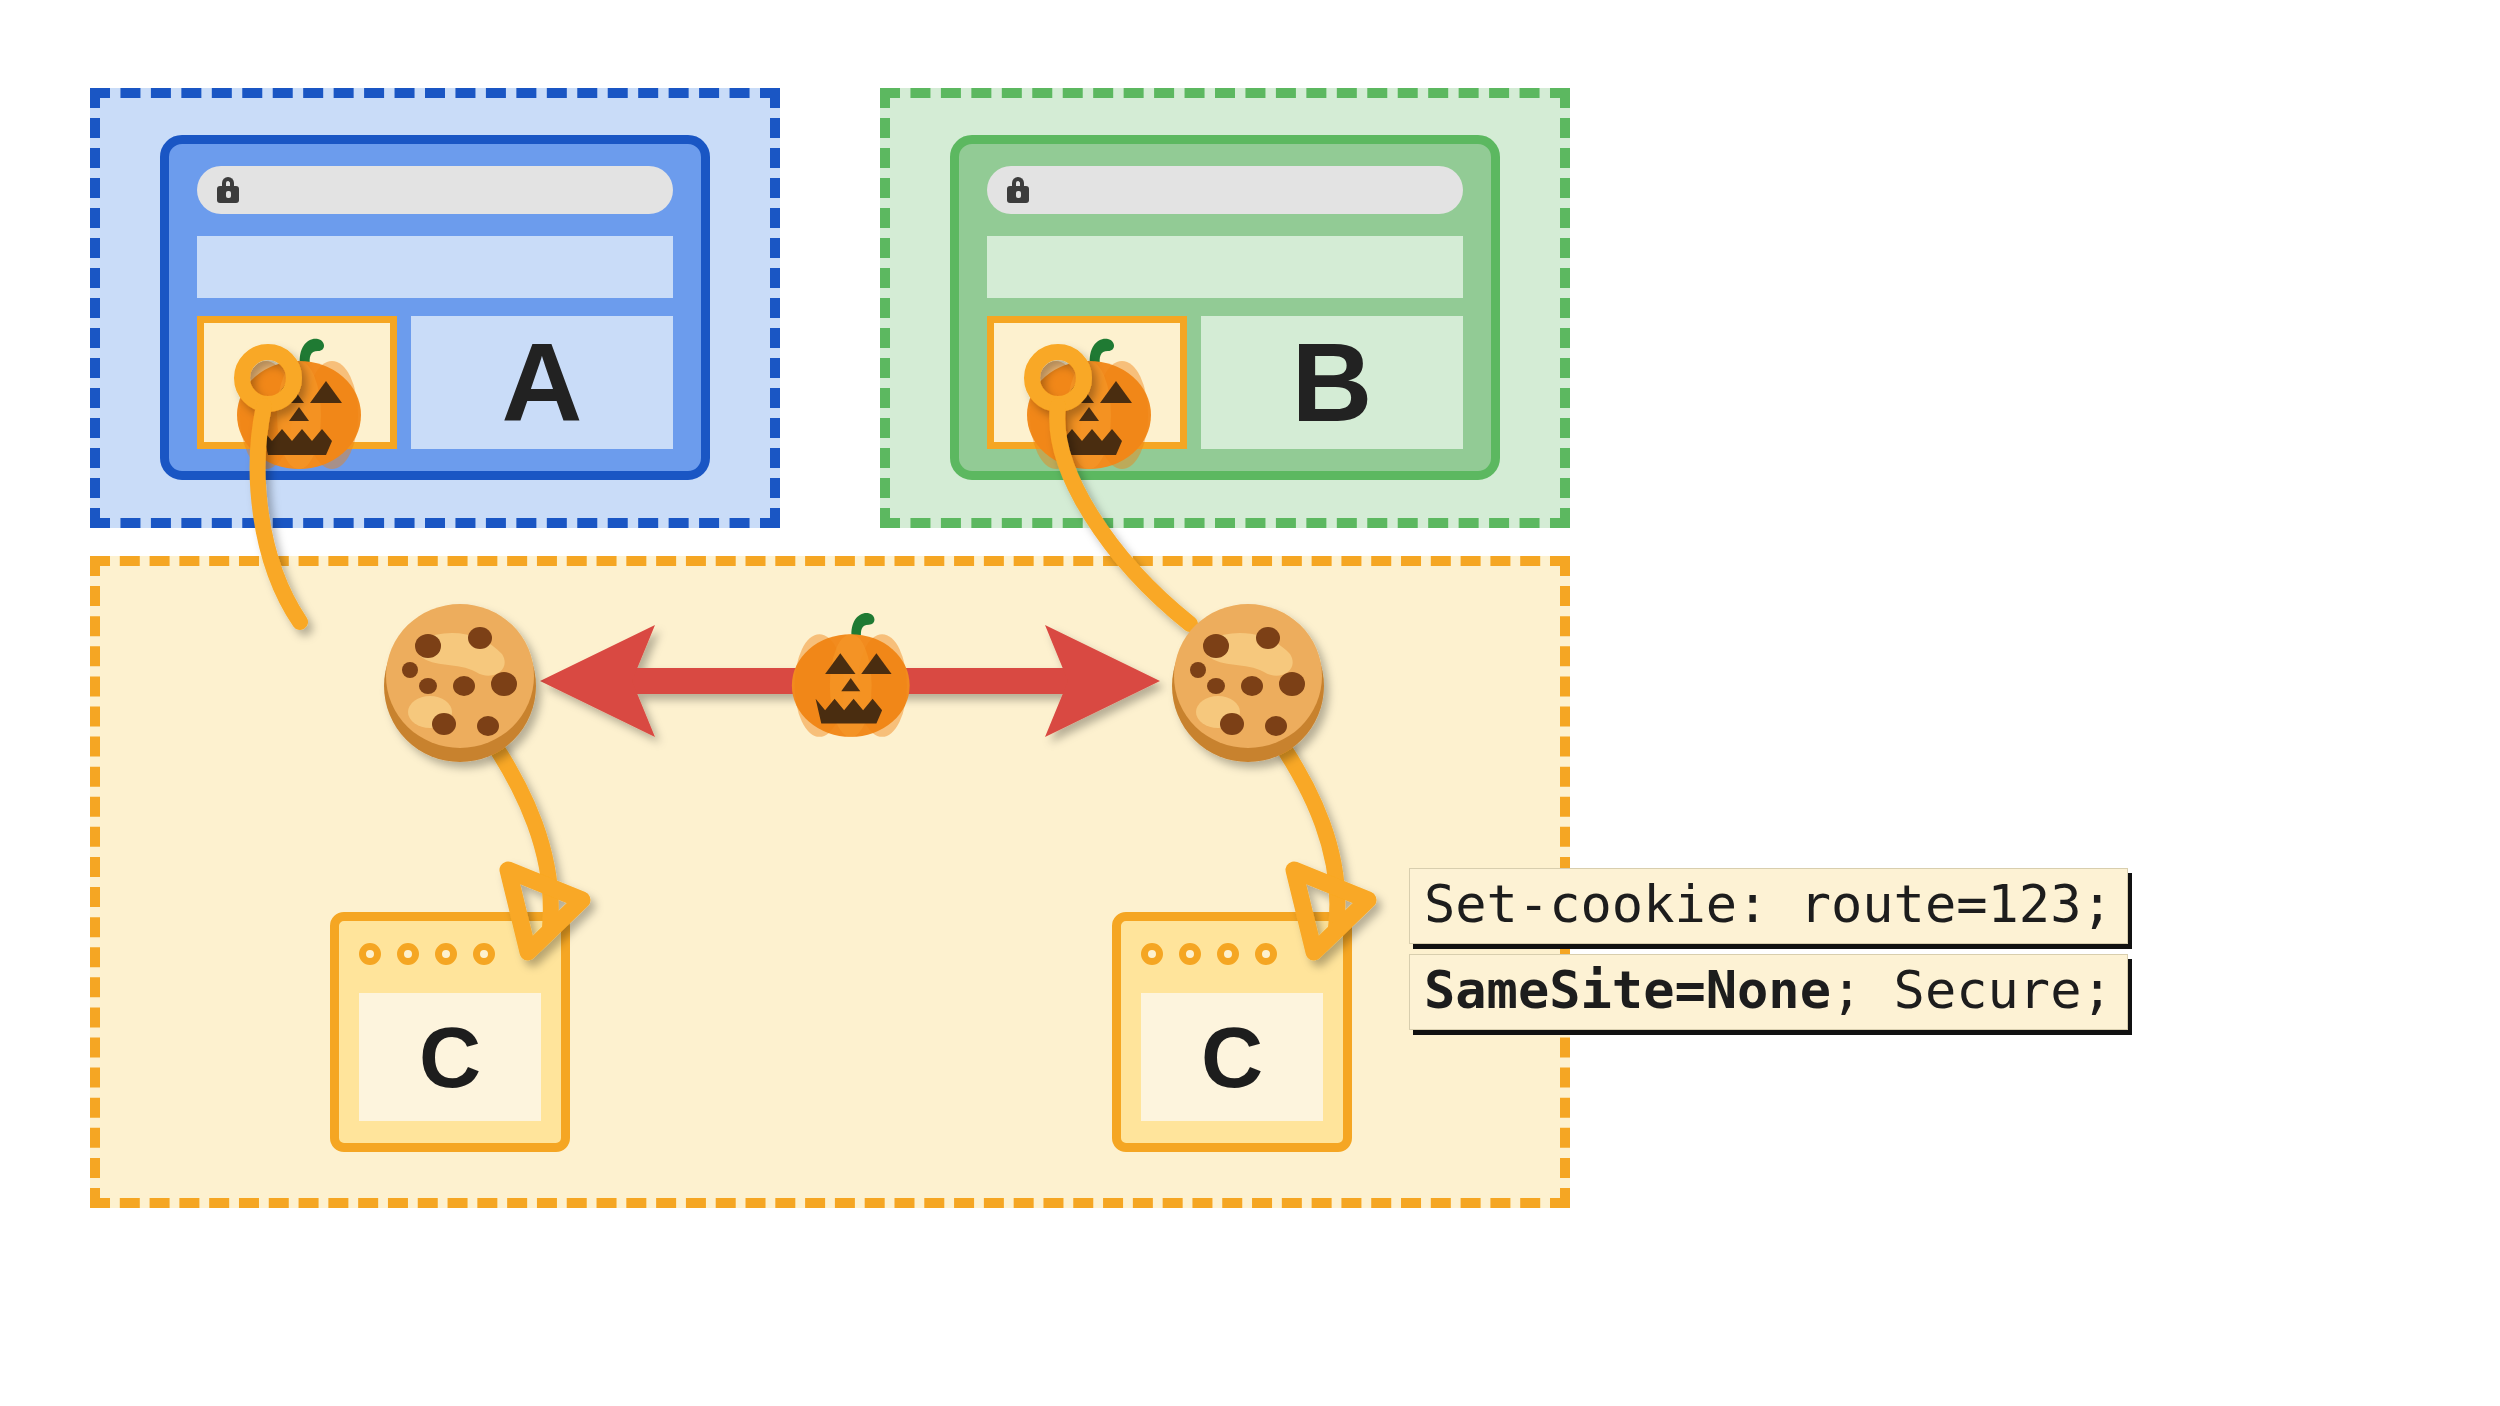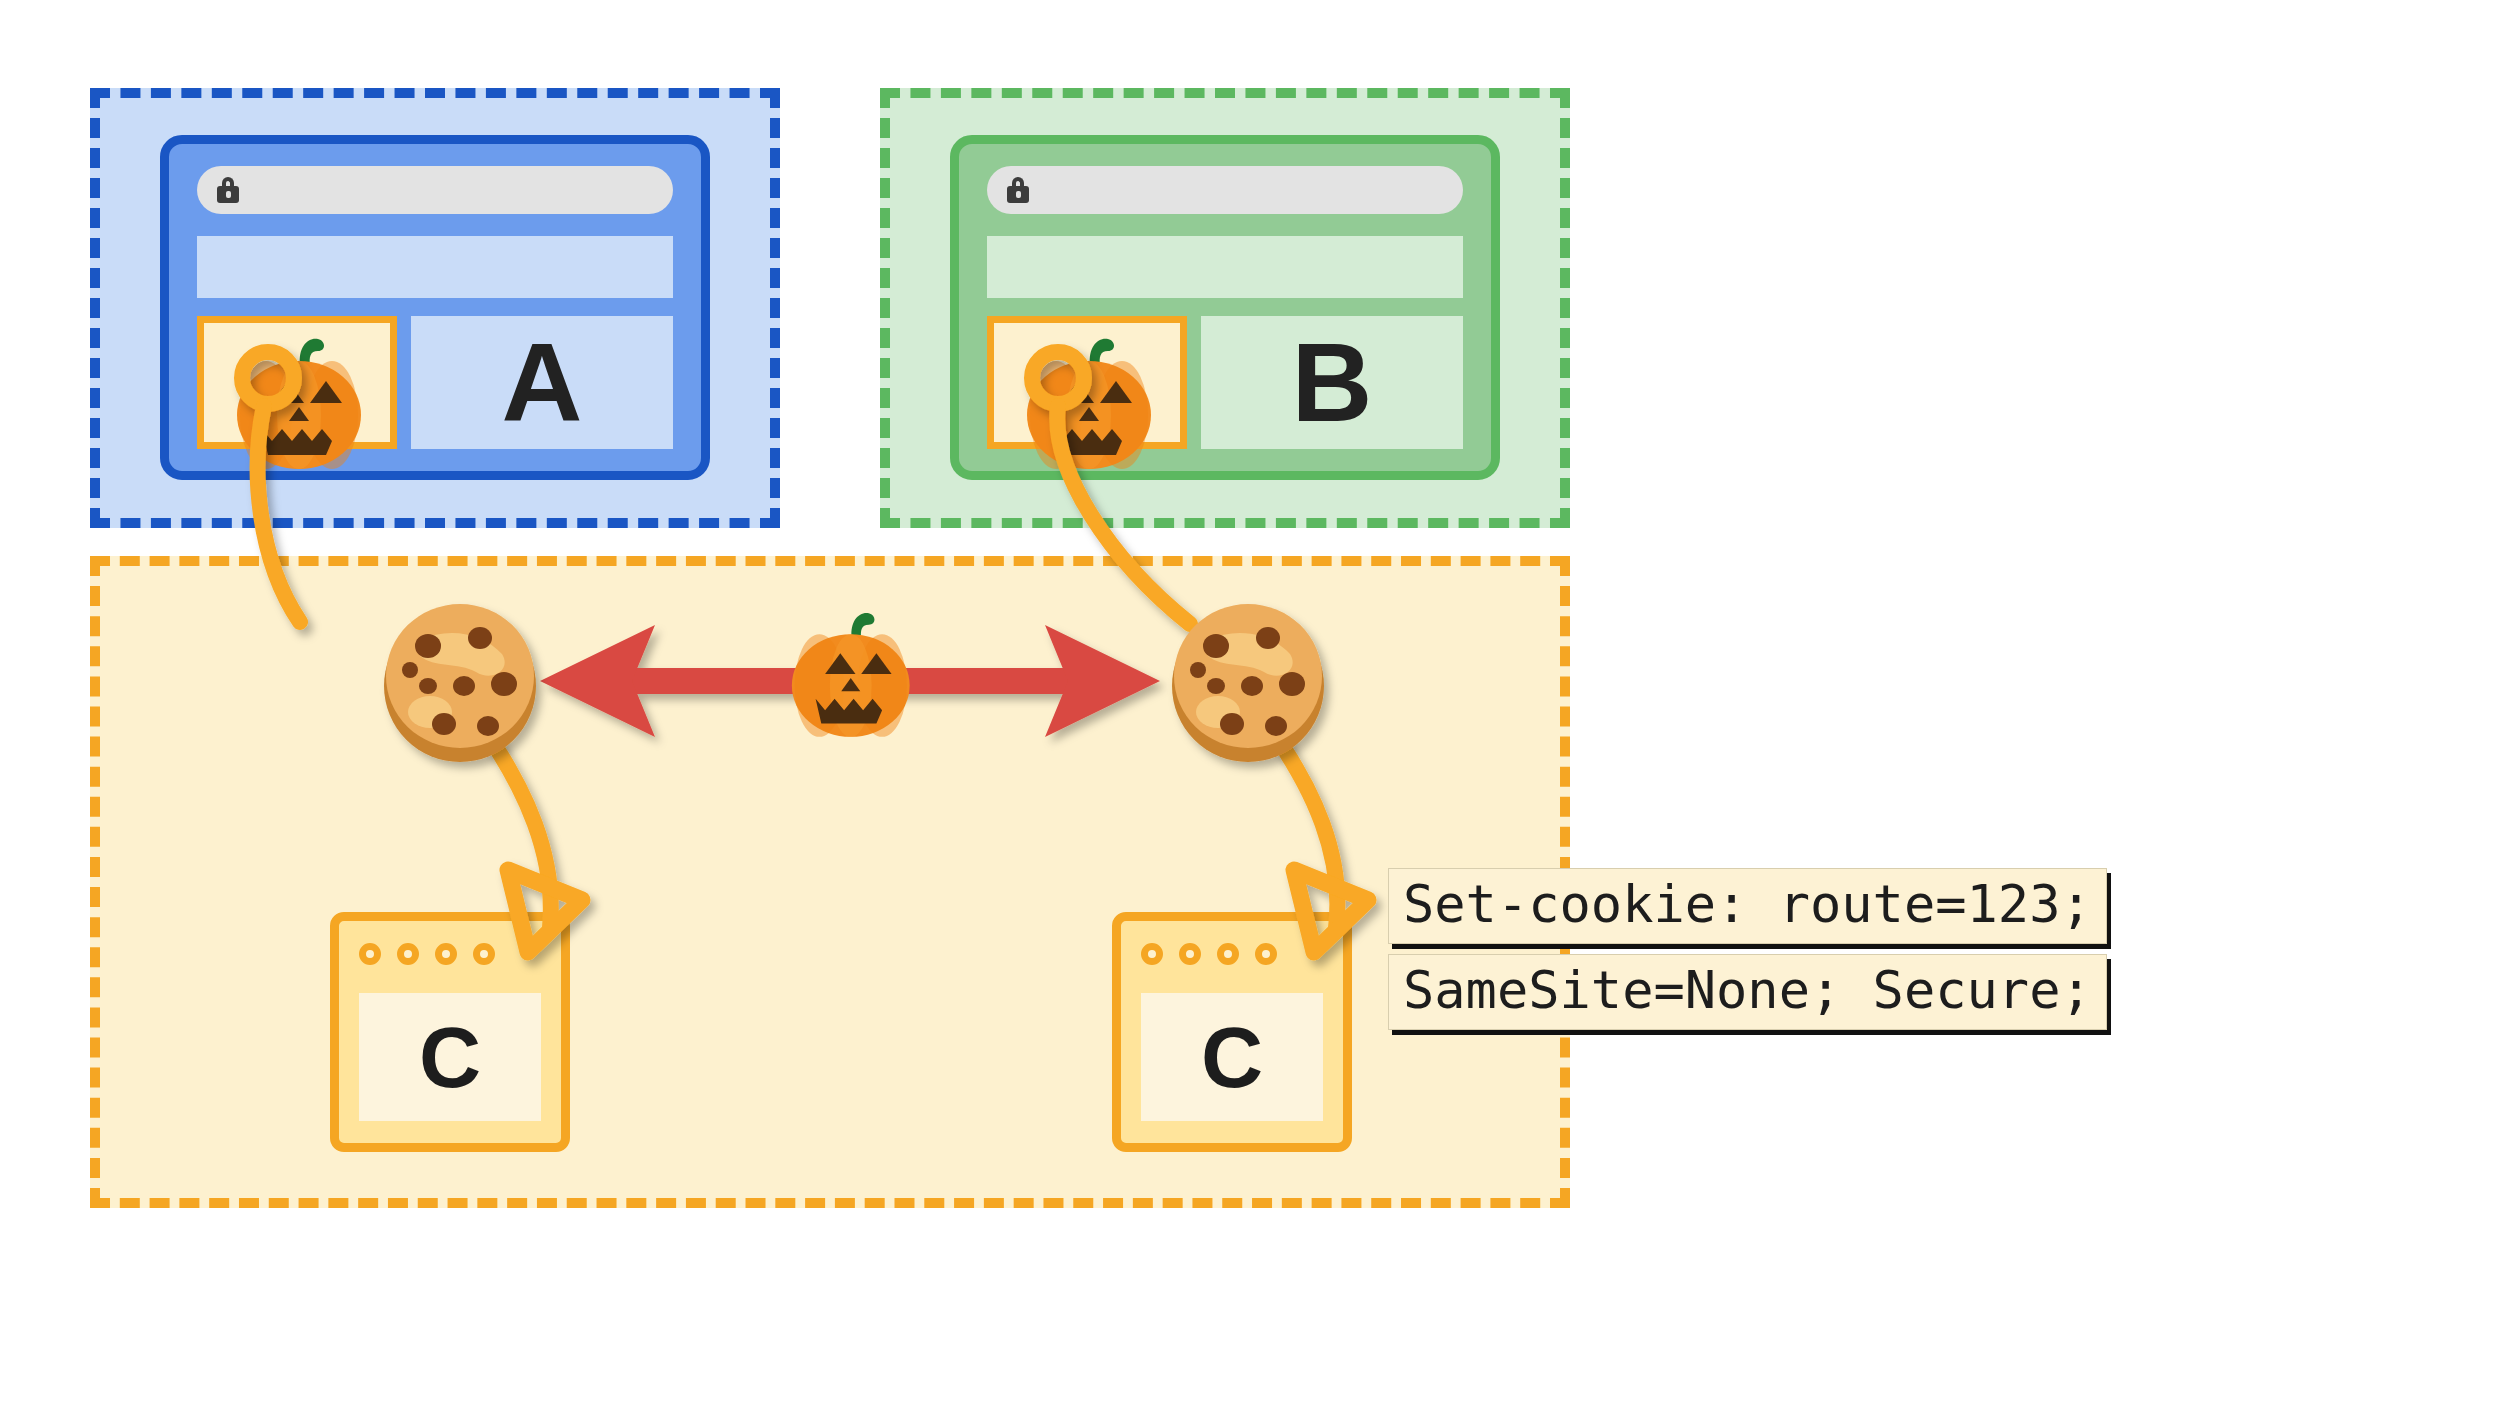--- a/index.html
+++ b/index.html
@@ -63,22 +63,22 @@
                  background:#fdf4dd;display:flex;align-items:center;
                  justify-content:center;}
   .server-screen span{font-size:86px;font-weight:700;color:#1d1d1d;line-height:1;}
 
   
   .code-callout{position:absolute;left:1388px;top:868px;
                 font-family:"DejaVu Sans Mono","Liberation Mono",monospace;}
   .code-line{background:#fdf2d4;border:1px solid #d8ceae;
              box-shadow:4px 5px 0 #111;
              padding:6px 14px 10px 14px;font-size:52px;color:#1d1d1d;
-             white-space:pre;line-height:1.12;margin-bottom:10px;}
-  .code-line b{font-weight:normal;}
+             white-space:pre;line-height:1.12;margin-bottom:10px;margin-left:21px;}
+  .code-line b{font-weight:bold;}
 
   
   #links{position:absolute;left:0;top:0;width:2500px;height:1406px;
          pointer-events:none;}
 </style>
 </head>
 <body>
 
 <div id="stage">
 

